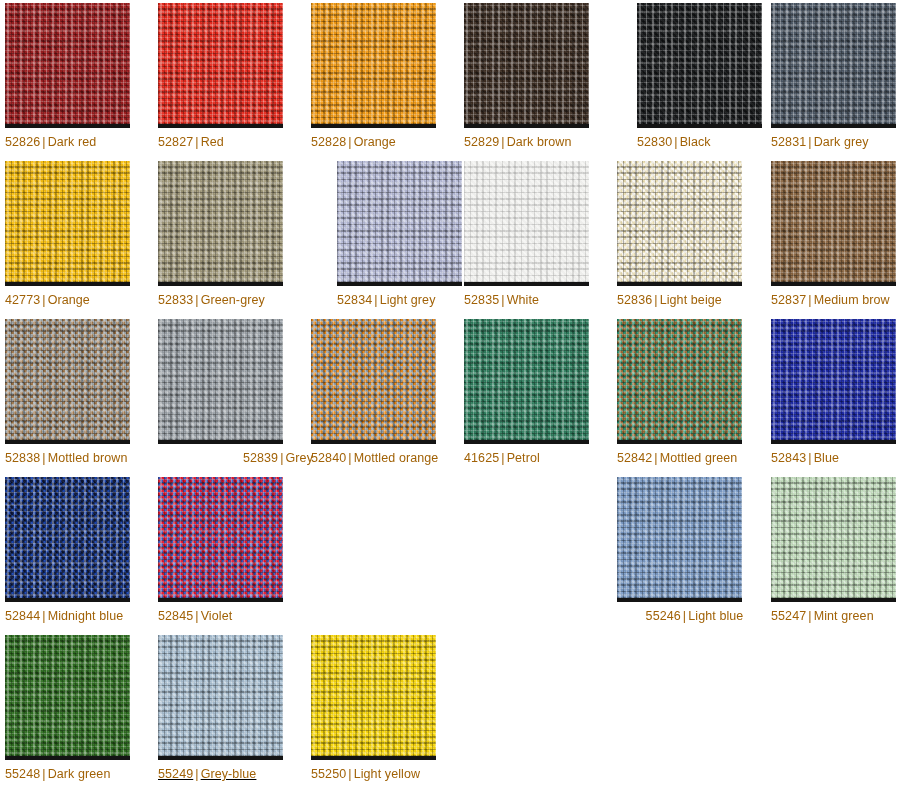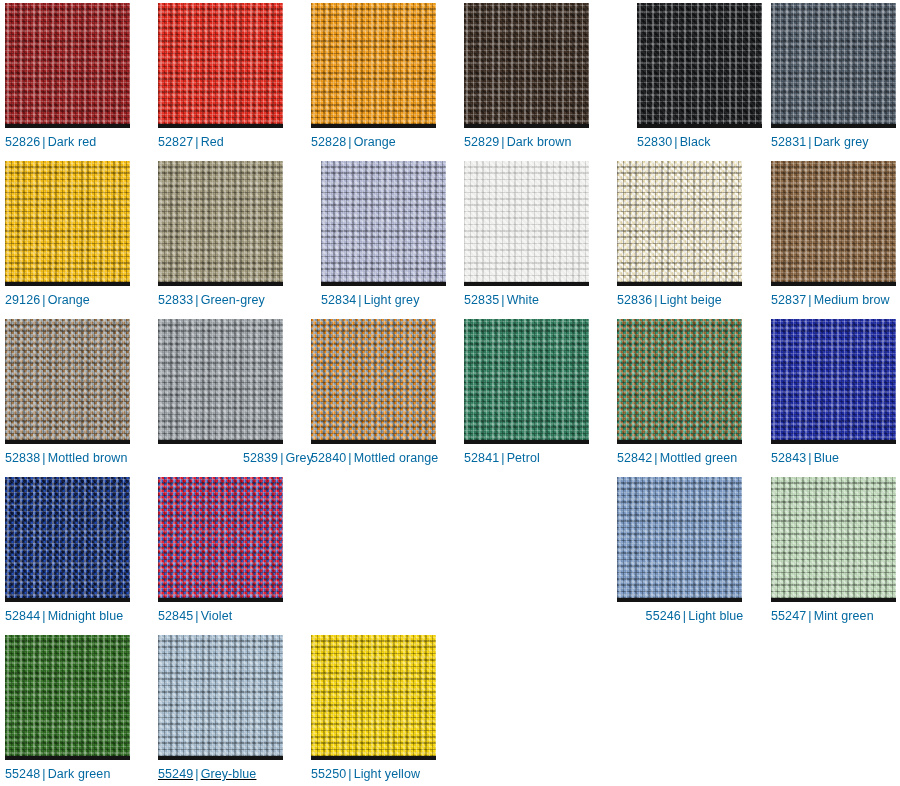--- a/index.html
+++ b/index.html
@@ -86,21 +86,21 @@
   .swatch-shadow {
     width: 125px;
     height: 4px;
     background: #141414;
   }
 
   .swatch-label {
     margin-top: 7px;
     font-size: 12.5px;
     line-height: 15px;
-    color: #0369a1;
+    color: #a16207;
     white-space: nowrap;
     letter-spacing: 0.1px;
   }
   .swatch-label .code { }
   .swatch-label .sep { padding: 0 2px; }
   .swatch-label .name { }
 </style>
 </head>
 <body>
 
@@ -159,32 +159,32 @@
       <div class="swatch-shadow"></div>
       <div class="swatch-label"><span class="code">52831</span><span class="sep">|</span><span class="name">Dark grey</span></div>
     </div>
     <div class="swatch-cell" style="left: 5px; top: 161px;">
       <div class="swatch-chip">
         <div class="base" style="background: rgb(250, 193, 15);"></div>
         <div class="weave weave-a"></div>
         <div class="weave weave-b"></div>
       </div>
       <div class="swatch-shadow"></div>
-      <div class="swatch-label"><span class="code">29126</span><span class="sep">|</span><span class="name">Orange</span></div>
+      <div class="swatch-label"><span class="code">42773</span><span class="sep">|</span><span class="name">Orange</span></div>
     </div>
     <div class="swatch-cell" style="left: 158px; top: 161px;">
       <div class="swatch-chip">
         <div class="base" style="background: rgb(163, 155, 124);"></div>
         <div class="weave weave-a"></div>
         <div class="weave weave-b"></div>
       </div>
       <div class="swatch-shadow"></div>
       <div class="swatch-label"><span class="code">52833</span><span class="sep">|</span><span class="name">Green-grey</span></div>
     </div>
-    <div class="swatch-cell" style="left: 312px; top: 161px; padding-left: 9px;">
+    <div class="swatch-cell" style="left: 328px; top: 161px; padding-left: 9px;">
       <div class="swatch-chip">
         <div class="base" style="background: rgb(183, 188, 217);"></div>
         <div class="weave weave-a"></div>
         <div class="weave weave-b"></div>
       </div>
       <div class="swatch-shadow"></div>
       <div class="swatch-label"><span class="code">52834</span><span class="sep">|</span><span class="name">Light grey</span></div>
     </div>
     <div class="swatch-cell" style="left: 464px; top: 161px;">
       <div class="swatch-chip is-white">
@@ -243,21 +243,21 @@
       <div class="swatch-shadow"></div>
       <div class="swatch-label"><span class="code">52840</span><span class="sep">|</span><span class="name">Mottled orange</span></div>
     </div>
     <div class="swatch-cell" style="left: 464px; top: 319px;">
       <div class="swatch-chip">
         <div class="base" style="background: rgb(47, 127, 95);"></div>
         <div class="weave weave-a"></div>
         <div class="weave weave-b"></div>
       </div>
       <div class="swatch-shadow"></div>
-      <div class="swatch-label"><span class="code">52841</span><span class="sep">|</span><span class="name">Petrol</span></div>
+      <div class="swatch-label"><span class="code">41625</span><span class="sep">|</span><span class="name">Petrol</span></div>
     </div>
     <div class="swatch-cell" style="left: 617px; top: 319px;">
       <div class="swatch-chip">
         <div class="base" style="background: rgb(46, 154, 118);"></div>
         <div class="mottle" style="background-image: repeating-conic-gradient(rgb(155, 106, 51) 0%, rgb(155, 106, 51) 25%, rgba(0, 0, 0, 0) 0%, rgba(0, 0, 0, 0) 50%); background-size: 6.4px 6.4px;"></div>
         <div class="weave weave-a"></div>
         <div class="weave weave-b"></div>
       </div>
       <div class="swatch-shadow"></div>
       <div class="swatch-label"><span class="code">52842</span><span class="sep">|</span><span class="name">Mottled green</span></div>

